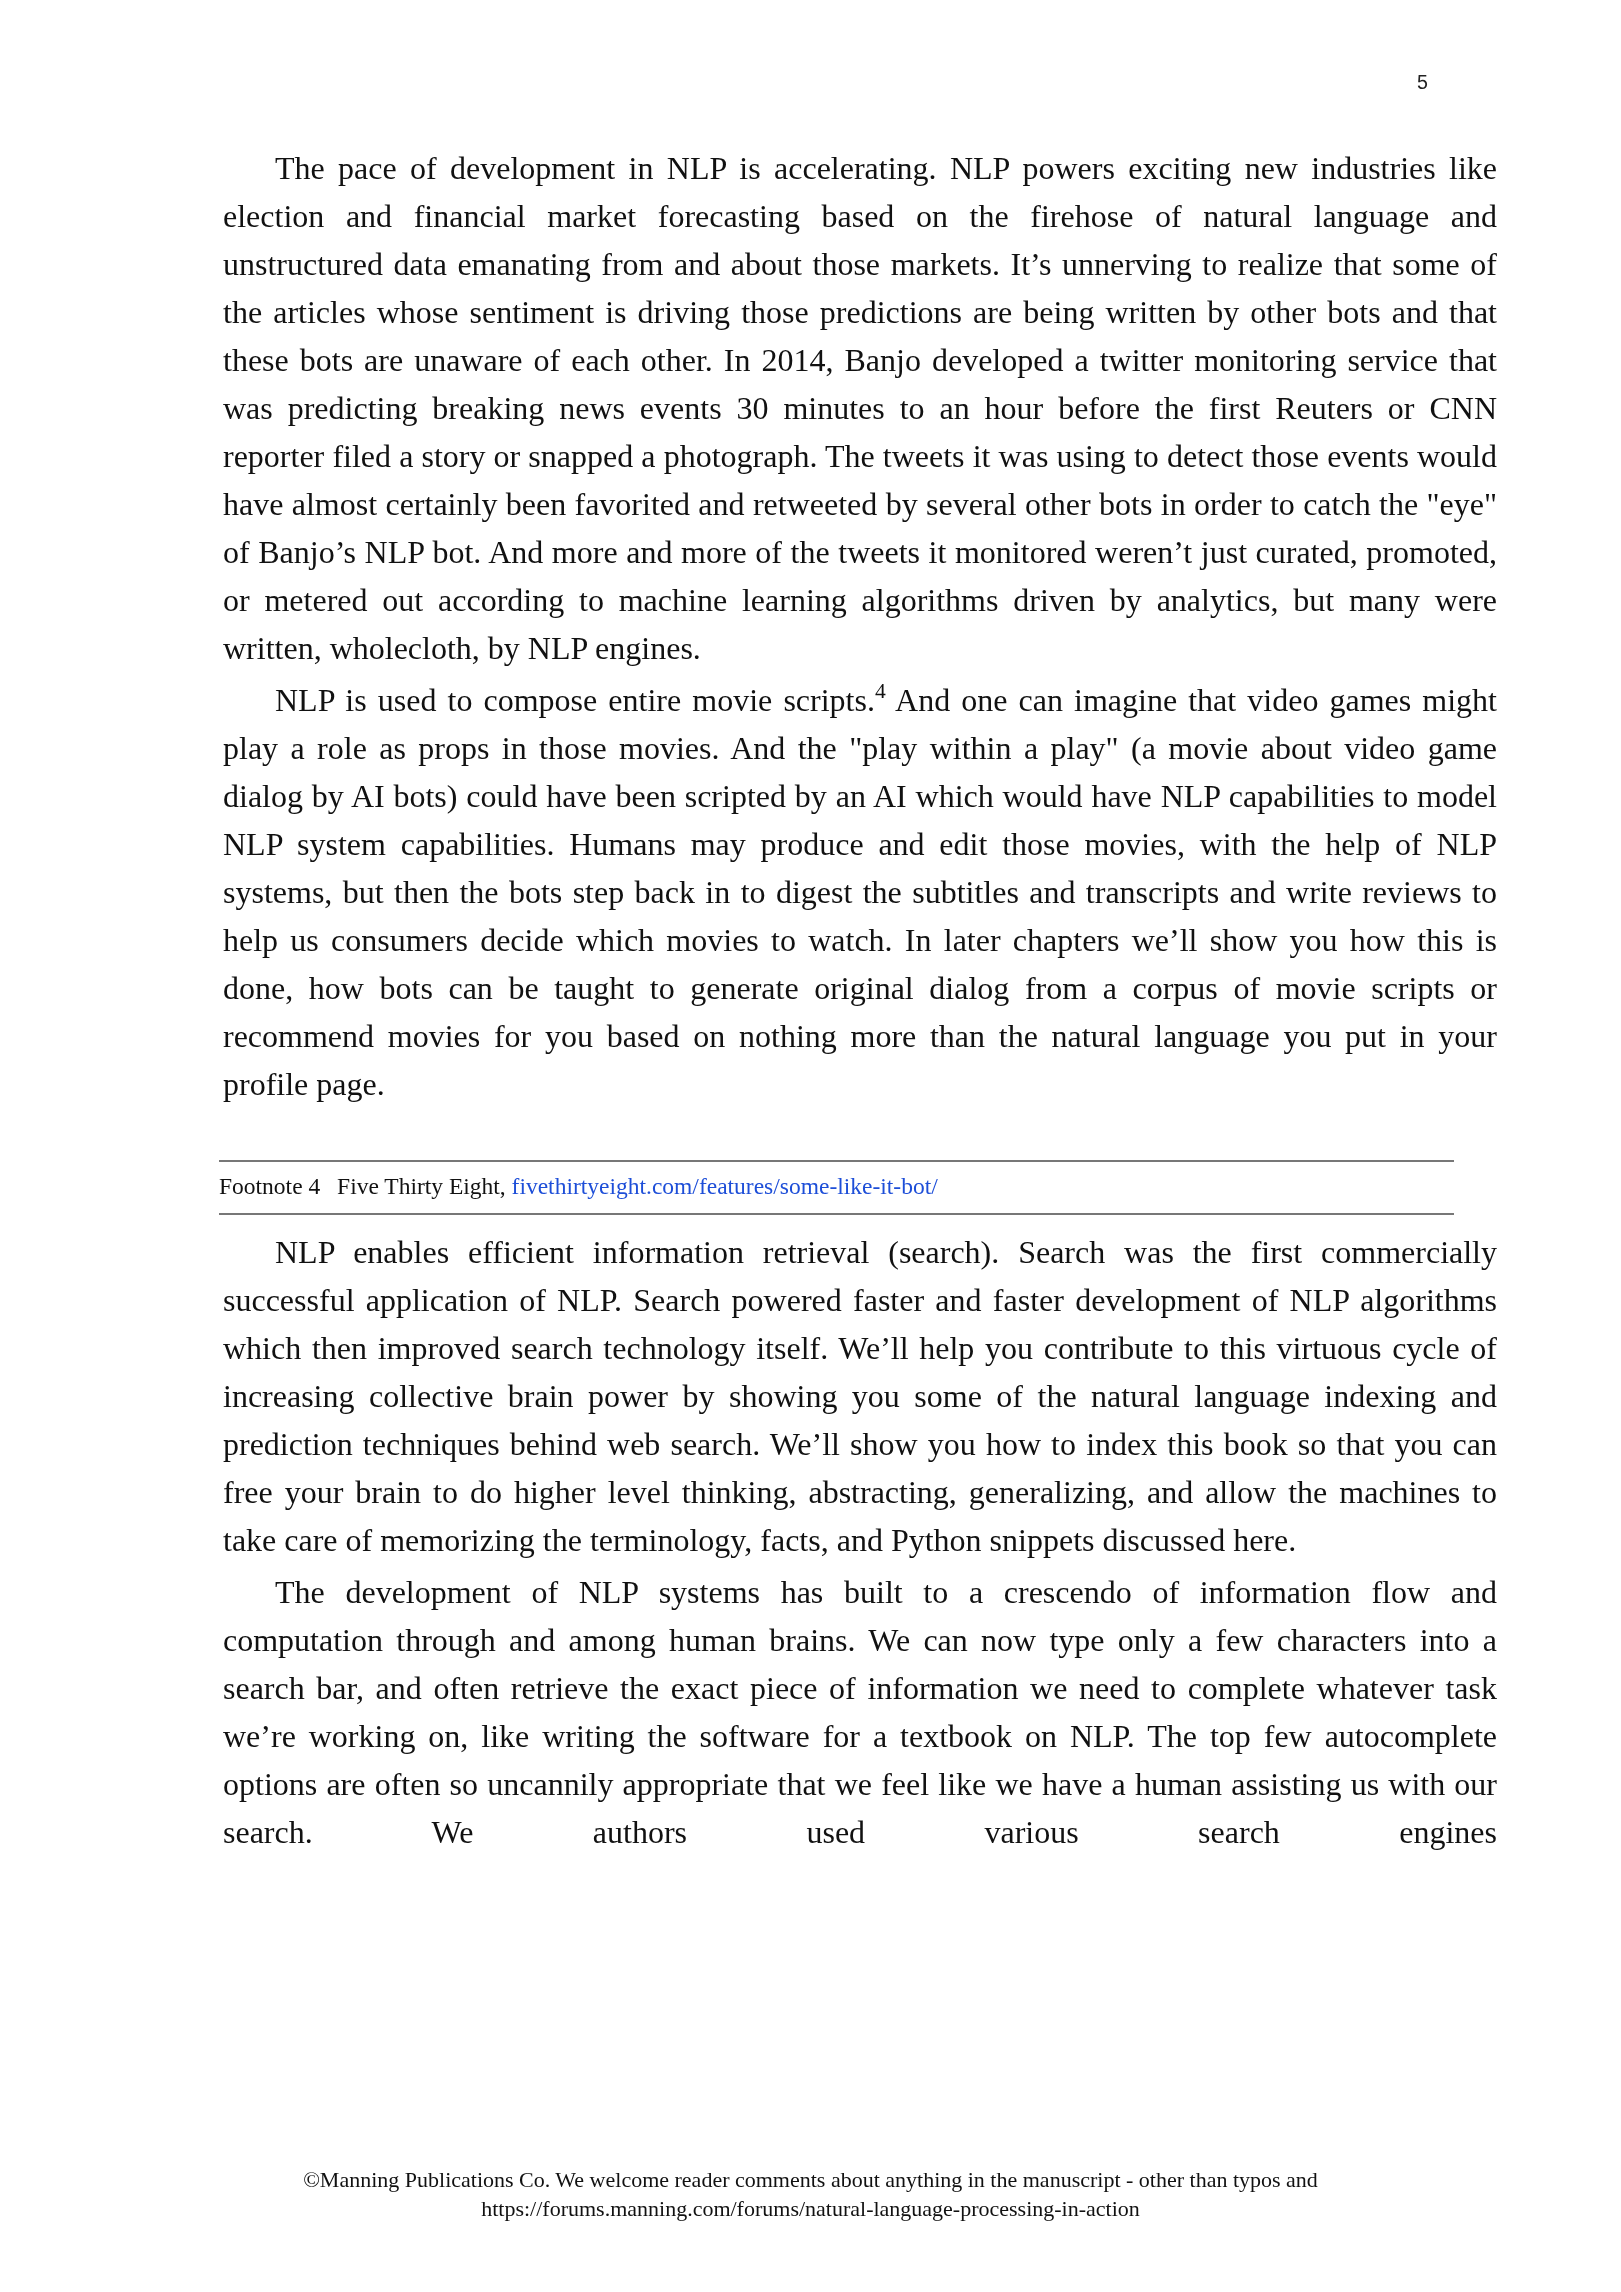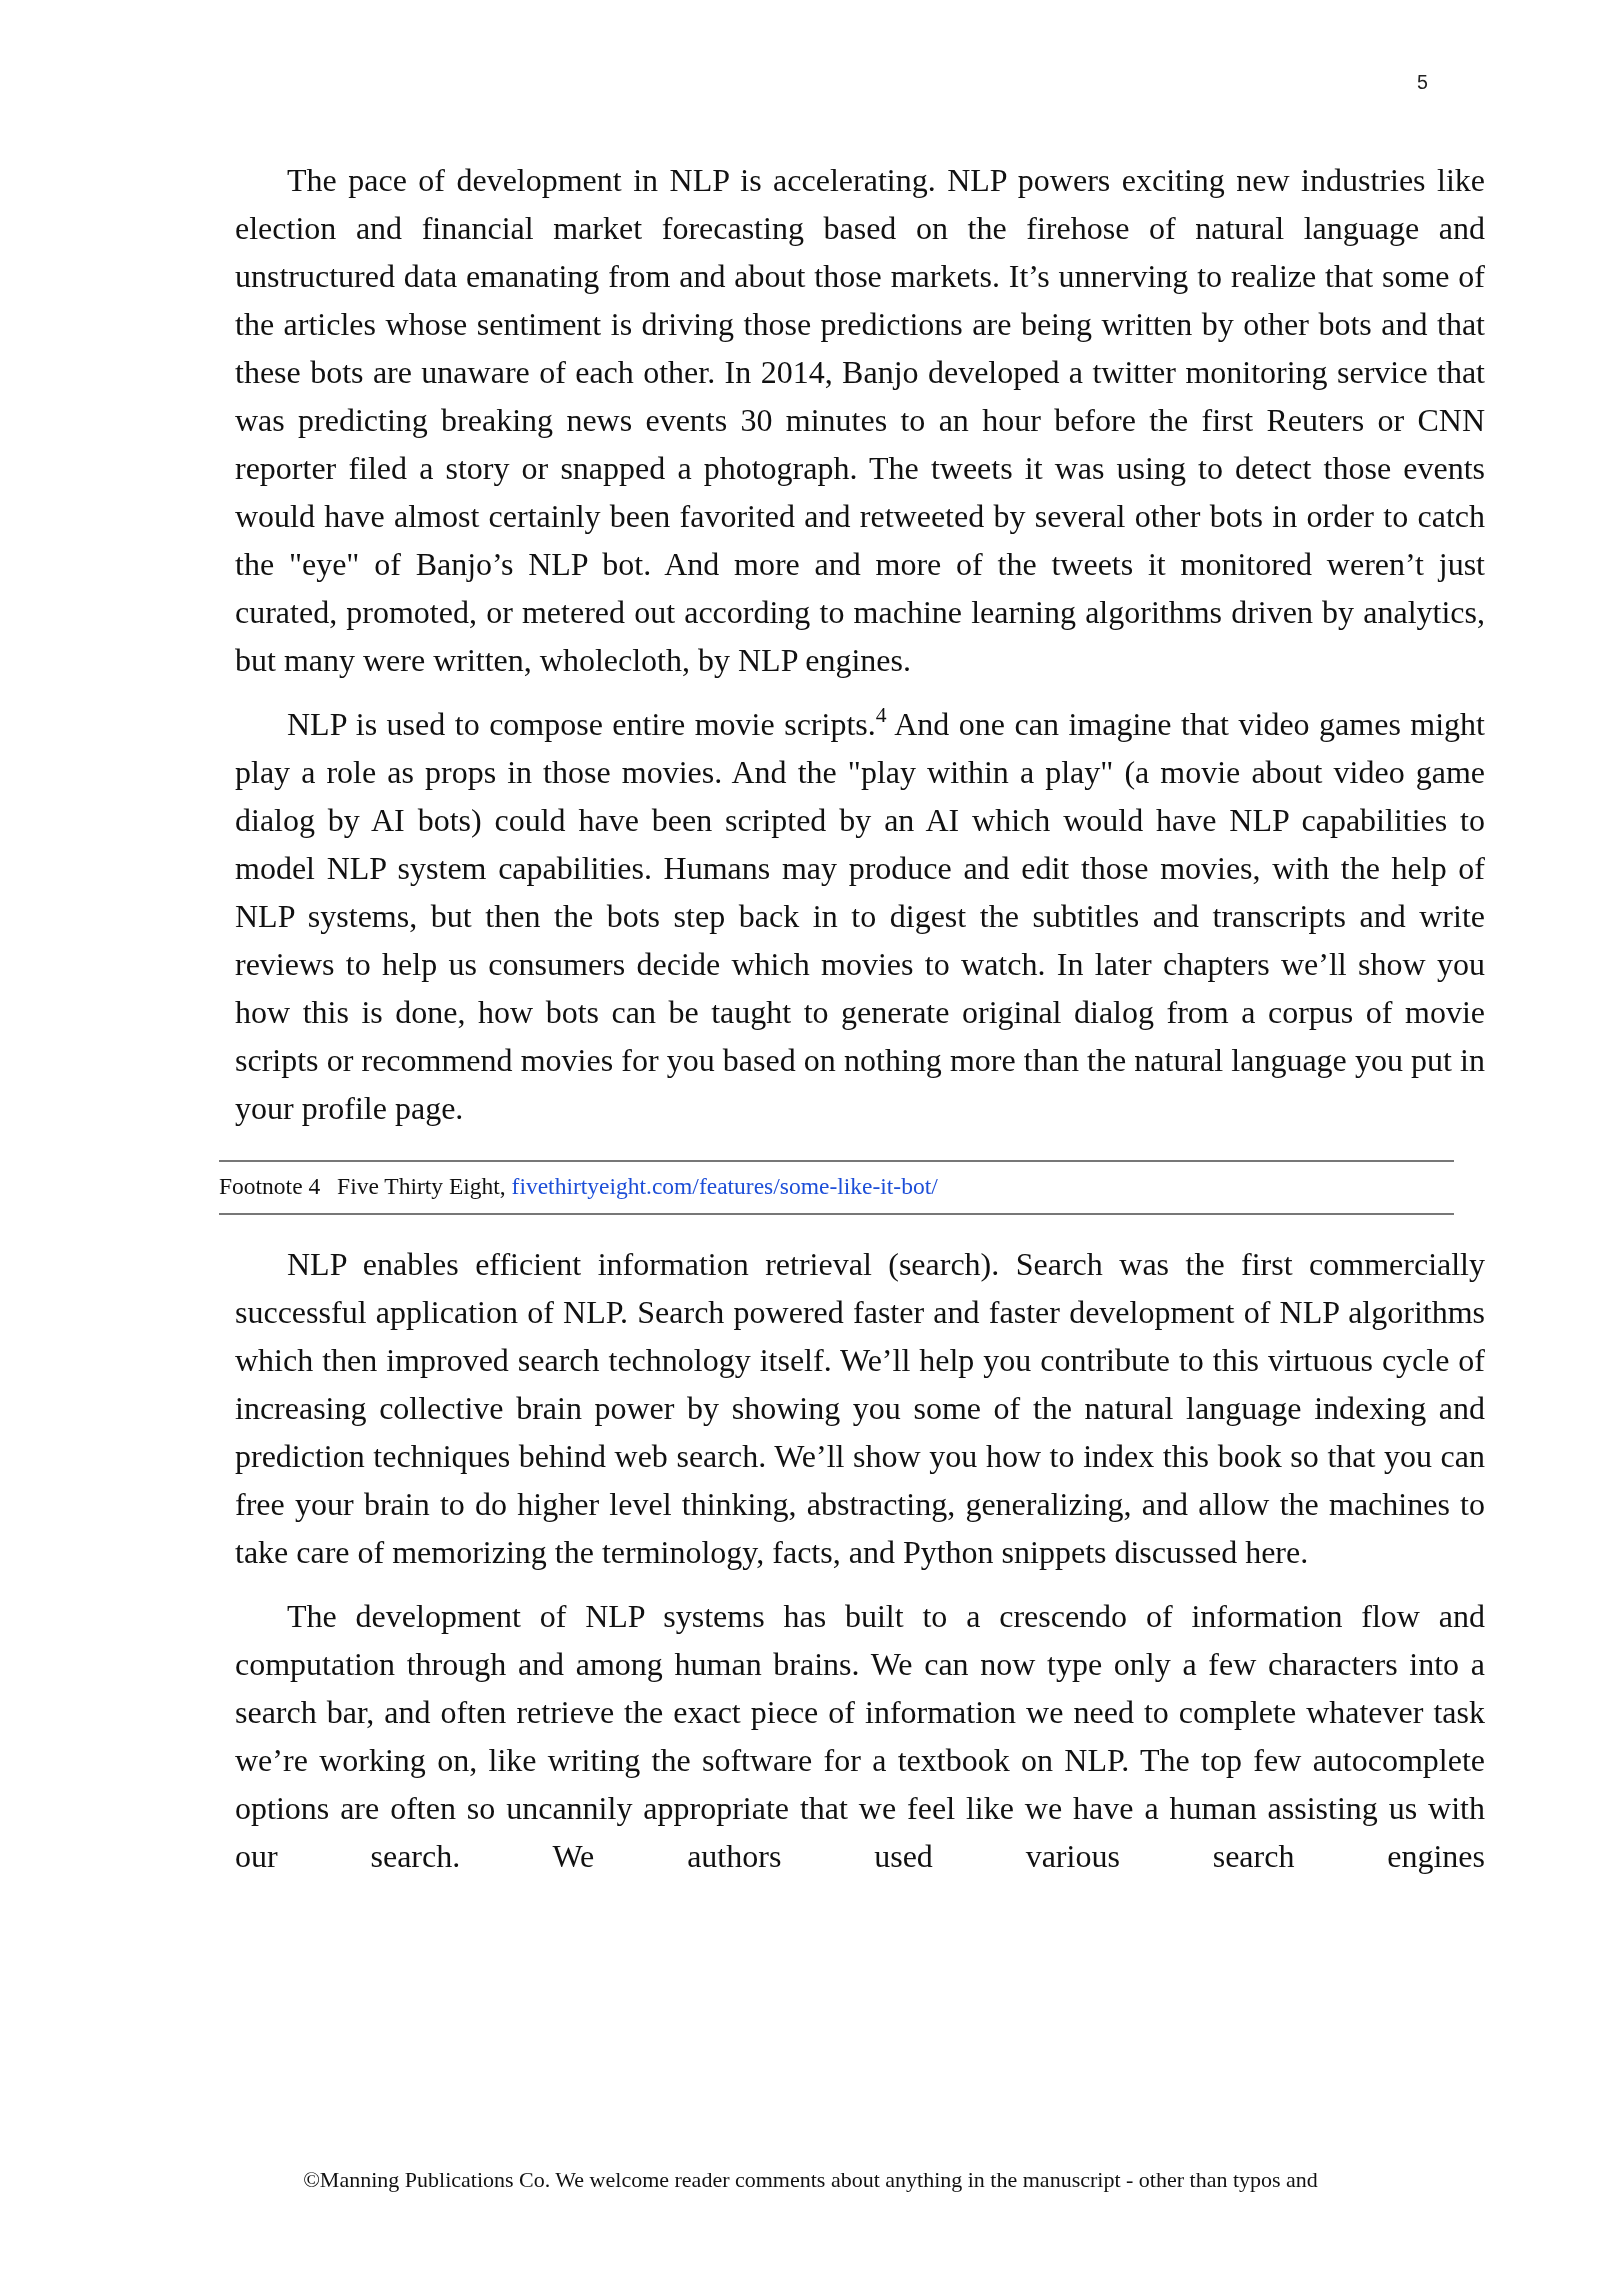--- a/index.html
+++ b/index.html
@@ -25,21 +25,21 @@
     }
     .body-block {
       position: absolute;
       left: 219px;
       width: 1282px;
       font-size: 32px;
       line-height: 48px;
       text-align: justify;
     }
     .body-block p {
-      margin: 16px;
+      margin: 4px;
       text-indent: 52px;
       text-align: justify;
     }
     .block-1 { top: 140px; }
     .block-2 { top: 1224px; }
     sup.fnref {
       font-size: 21.6px;
       vertical-align: 0;
       position: relative;
       top: -12.7px;
@@ -95,14 +95,15 @@
 </div>
 <div class="footnote-rule rule-bottom"></div>
 
 <div class="body-block block-2">
   <p>NLP enables efficient information retrieval (search). Search was the first commercially successful application of NLP. Search powered faster and faster development of NLP algorithms which then improved search technology itself. We’ll help you contribute to this virtuous cycle of increasing collective brain power by showing you some of the natural language indexing and prediction techniques behind web search. We’ll show you how to index this book so that you can free your brain to do higher level thinking, abstracting, generalizing, and allow the machines to take care of memorizing the terminology, facts, and Python snippets discussed here.</p>
   <p style="text-align-last: justify;">The development of NLP systems has built to a crescendo of information flow and computation through and among human brains. We can now type only a few characters into a search bar, and often retrieve the exact piece of information we need to complete whatever task we’re working on, like writing the software for a textbook on NLP. The top few autocomplete options are often so uncannily appropriate that we feel like we have a human assisting us with our search. We authors used various search engines</p>
 </div>
 
 <div class="page-footer">
   <div>©Manning Publications Co. We welcome reader comments about anything in the manuscript - other than typos and</div>
+  <div>https://forums.manning.com/forums/natural-language-processing-in-action</div>
 </div>
 
 
 </body></html>

